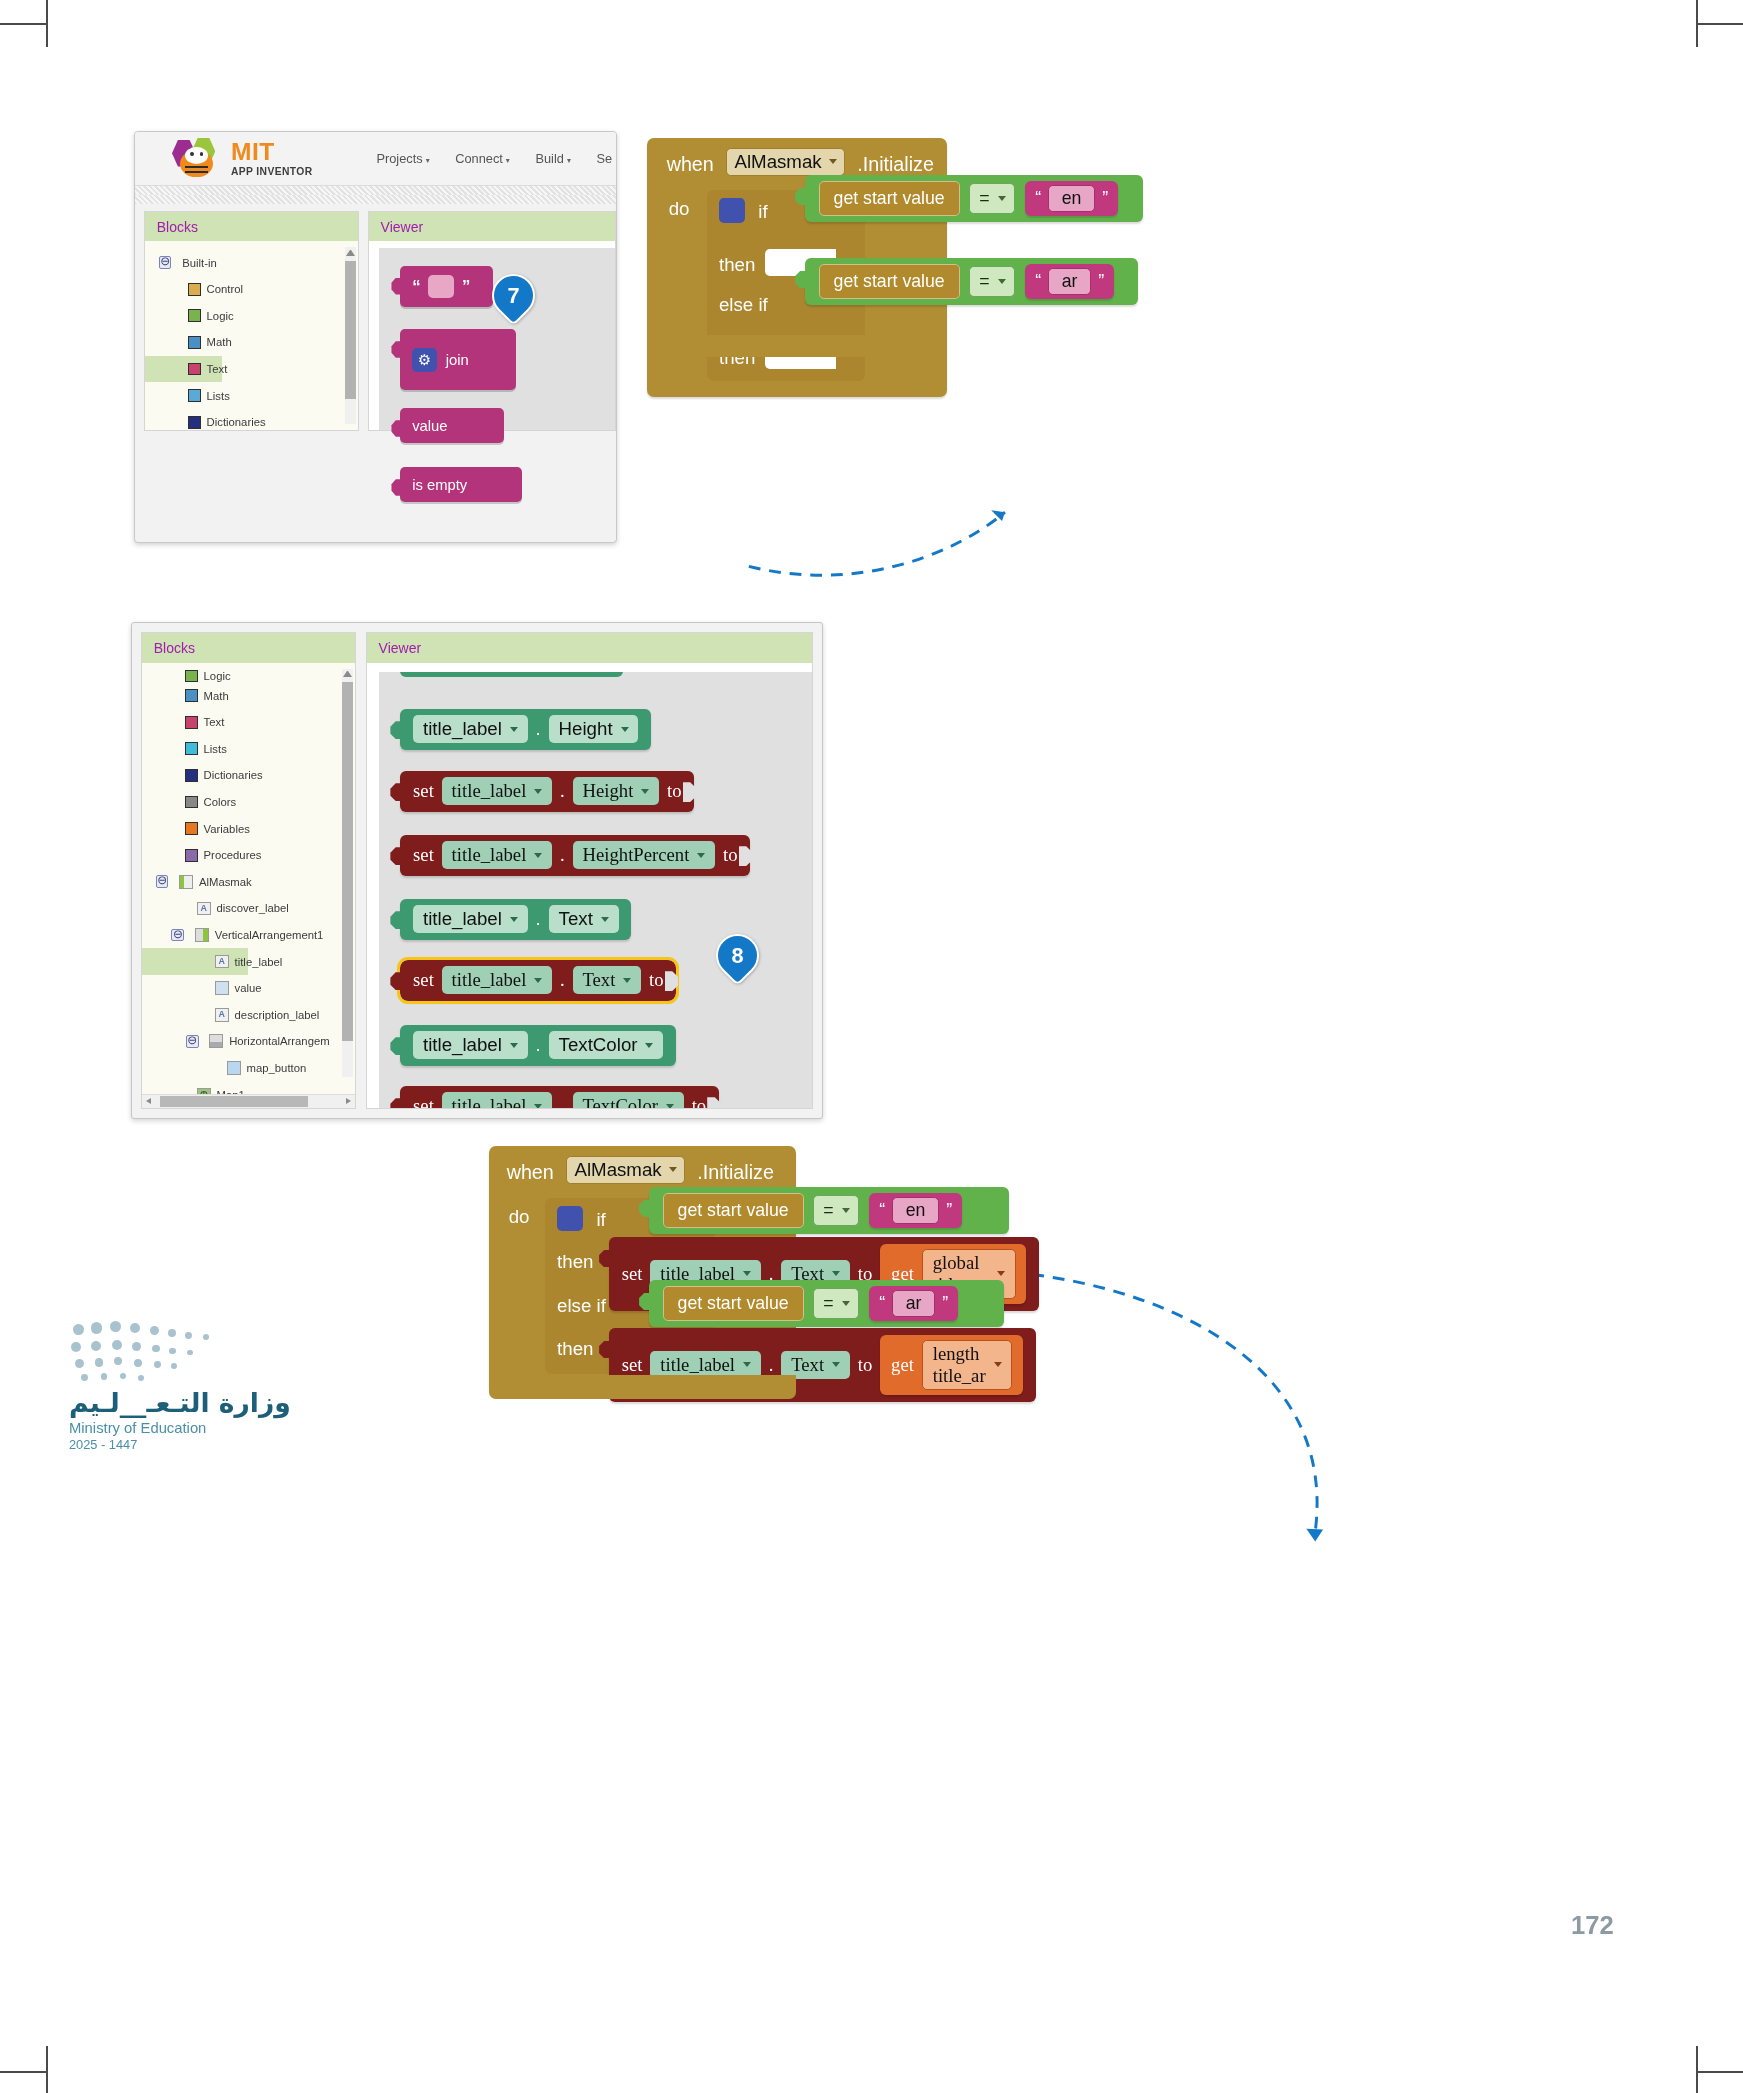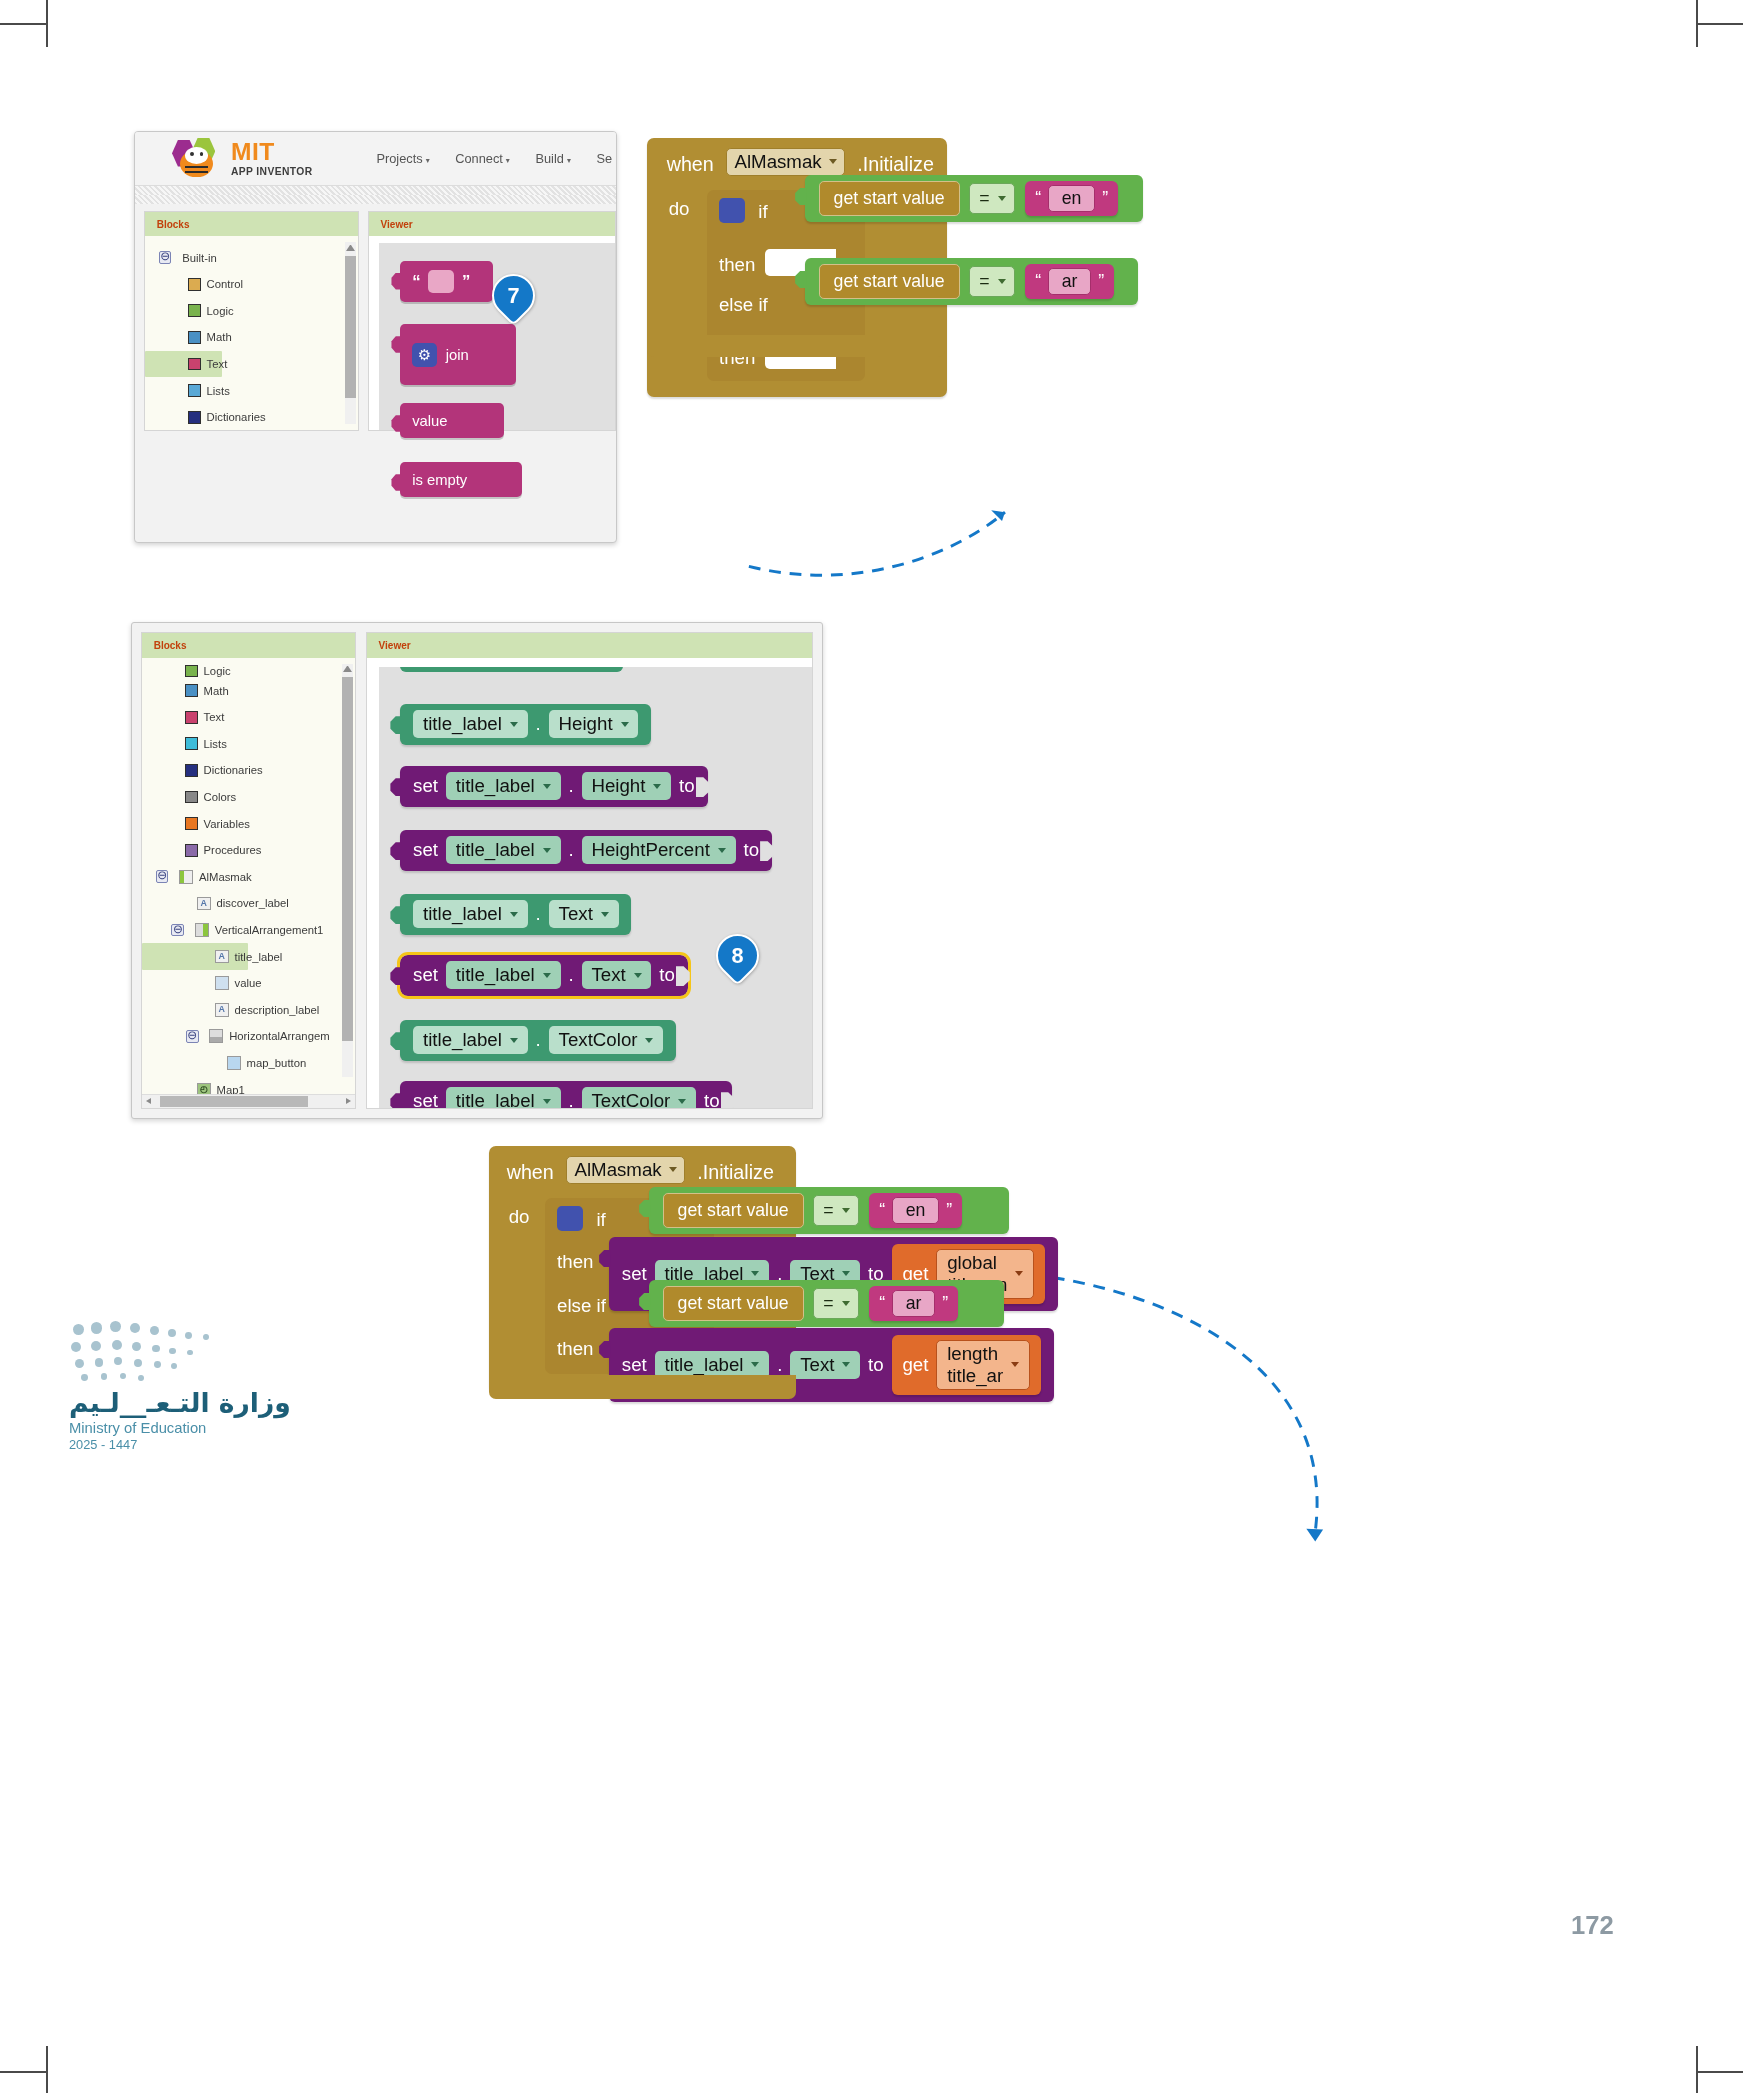--- a/index.html
+++ b/index.html
@@ -63,22 +63,22 @@
     text-shadow:1px 1px 1px rgba(0,0,0,0.25); margin-right:auto; }
   .gbtn {
     background:linear-gradient(#fdfdfd,#eaeaea); border:1px solid #b9b9b9;
     border-radius:3px; font-size:11.3px; color:#3b3b3b; padding:4.9px 8.9px;
     white-space:nowrap;
   }
 
   .ai-cols { display:flex; height:227px; background:#f2f2f2; padding-top:6.9px;}
   .blk-col { width:215px; margin-left:8.9px; background:#fff; border:1px solid #d5d5d5;
      display:flex; flex-direction:column; }
-  .col-head { background:#cfe3b4; padding:6.9px 11.8px; font-size:10px;
-     font-weight:bold; color:#c2410c; }
+  .col-head { background:#cfe3b4; padding:6.9px 11.8px; font-size:14px;
+     font-weight:normal; color:#a21caf; }
   .blk-body { flex:1; background:#fbfbf2; position:relative; overflow:hidden; }
   .tree { padding:7.9px 0 0 0; font-size:11.3px; color:#3b3b3b; }
   .tnode { display:flex; align-items:center; height:26.6px; padding-left:13.8px; }
   .tnode.indent1 { padding-left:43px; }
   .tnode.indent2 { padding-left:55px; }
   .tnode.indent3 { padding-left:73px; }
   .tnode.sel { background:#cfe3b4; width:77px; border-radius:1px; }
   .expander { width:12.8px; height:12.8px; border:1px solid #7b84b5; color:#3a4480;
     font-size:11.8px; line-height:9.9px; text-align:center; background:#e8eaf3;
     margin-right:10.8px; border-radius:2px; }
@@ -145,21 +145,21 @@
      border-right:4.9px solid transparent;border-top:5.9px solid #3f6b31; }
   .pinkblk { background:#c0397f; border-radius:5.9px; display:flex; align-items:center;
      gap:6.9px; padding:3.9px 9.9px; box-shadow:0 2px 2px rgba(0,0,0,0.14); color:#fff; }
   .pinkblk .pill { background:#e8a6c6; border:1px solid #a52e6b; border-radius:4.9px;
      color:#111; padding:2px 12.8px; }
 
   
   .cblk { background:#3d9970; border-radius:5.9px; display:inline-flex;
      align-items:center; gap:7.9px; padding:6.9px 12.8px; color:#fff;
      box-shadow:0 2px 2px rgba(0,0,0,0.15); position:relative; }
-  .cblk.dark { background:#701a75; }
+  .cblk.dark { background:#7f1d1d;font-family:Liberation Serif, serif; }
   .cpill { background:#b9dfcb; border-radius:4.9px; color:#111; padding:3px 9.9px;
      display:inline-flex; align-items:center; gap:7.9px; }
   .cpill.dark { background:#9fd0b6; }
   .cpill .tri { width:0;height:0;border-left:4.9px solid transparent;
      border-right:4.9px solid transparent;border-top:5.9px solid #2b6b4a; }
   .plugL { position:absolute; left:-9.9px; top:12.8px; width:11.8px; height:17.7px;
      background:inherit; clip-path:polygon(100% 0,45% 0,0 30%,0 70%,45% 100%,100% 100%); }
   .socketR { position:absolute; right:-2px; top:11.8px; width:13.8px; height:19.7px;
      background:#e0e0e0; border-radius:0 3.9px 3.9px 0;
      clip-path:polygon(0 0,55% 0,100% 30%,100% 70%,55% 100%,0 100%); }

